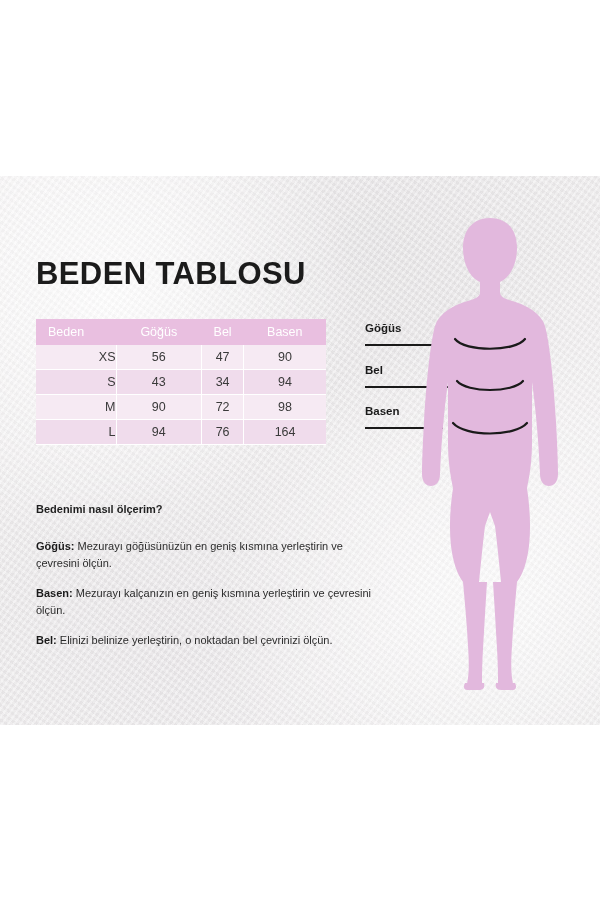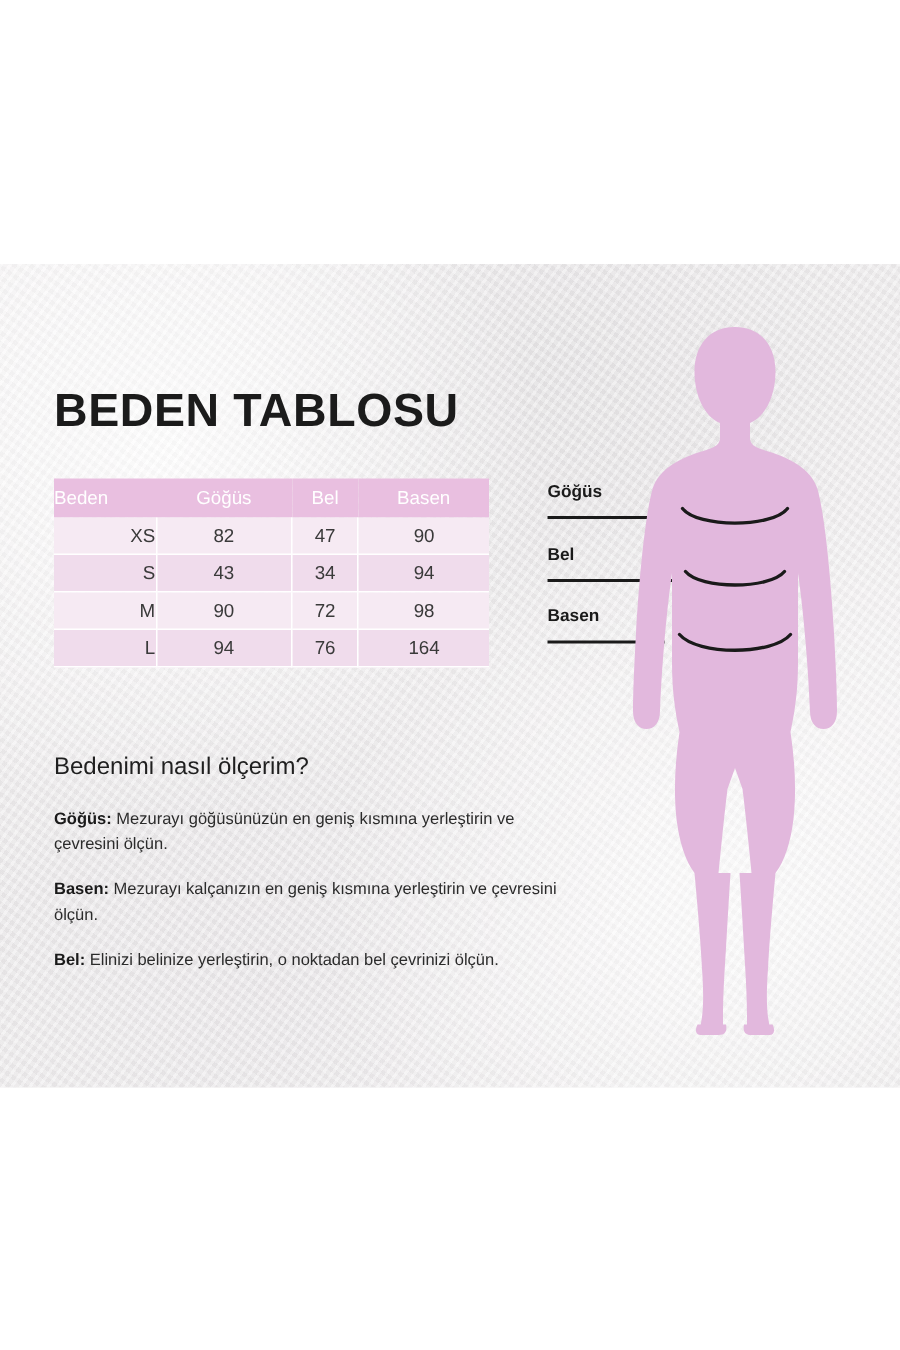--- a/index.html
+++ b/index.html
@@ -67,39 +67,39 @@
   }
   .size-table th {
     background: #e9bfe0;
     color: #ffffff;
     font-weight: normal;
     font-size: 12.5px;
     padding: 6px 0 6px 0;
     text-align: center;
     border: none;
   }
-  .size-table th.col-beden { text-align: left; padding-left: 0; width: 68px; margin-top: 12px; }
+  .size-table th.col-beden { text-align: left; padding-left: 12px; width: 68px; margin-top: 12px; }
   .size-table td {
     text-align: center;
     padding: 5px 0 5px 0;
     border-bottom: 1px solid #ffffff;
     border-right: 1px solid #ffffff;
   }
   .size-table td.col-beden { text-align: right; padding-left: 14px; }
   .size-table tr.row-odd td { background: #f6eaf3; }
   .size-table tr.row-even td { background: #f0dcec; }
   .size-table tr td:last-child { border-right: none; }
 
   
   .howto-title {
     position: absolute;
     left: 36px;
     top: 327px;
-    font-size: 16px;
-    font-weight: normal;
+    font-size: 11px;
+    font-weight: bold;
     color: #1f1f1f;
   }
   .howto-list {
     position: absolute;
     left: 36px;
     top: 362px;
     width: 345px;
   }
   .howto-item {
     font-size: 11px;
@@ -150,21 +150,21 @@
         <tr>
           <th class="col-beden">Beden</th>
           <th>Göğüs</th>
           <th>Bel</th>
           <th>Basen</th>
         </tr>
       </thead>
       <tbody>
         <tr class="row-odd">
           <td class="col-beden">XS</td>
-          <td>82</td>
+          <td>56</td>
           <td>47</td>
           <td>90</td>
         </tr>
         <tr class="row-even">
           <td class="col-beden">S</td>
           <td>43</td>
           <td>34</td>
           <td>94</td>
         </tr>
         <tr class="row-odd">

